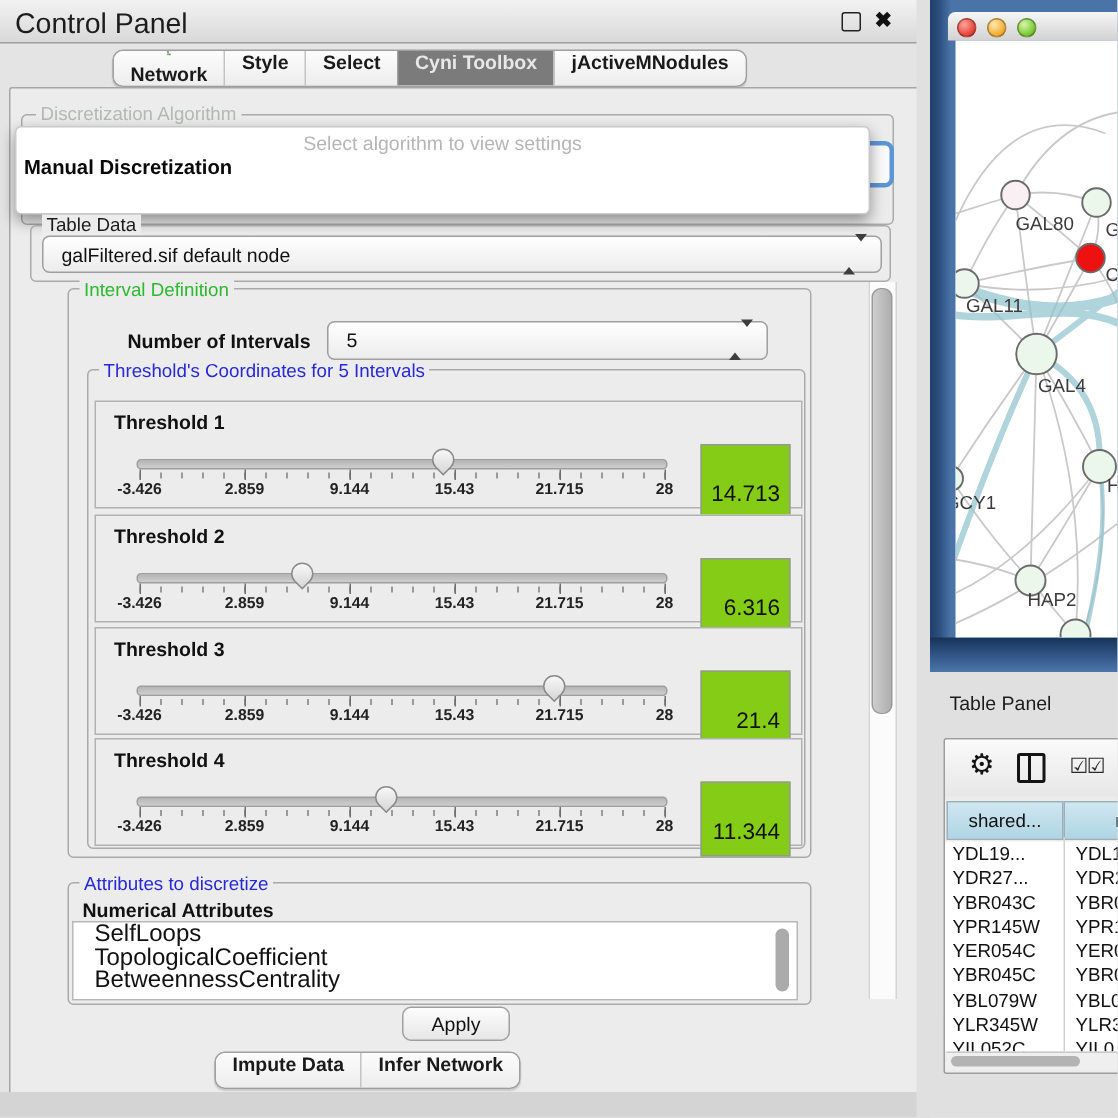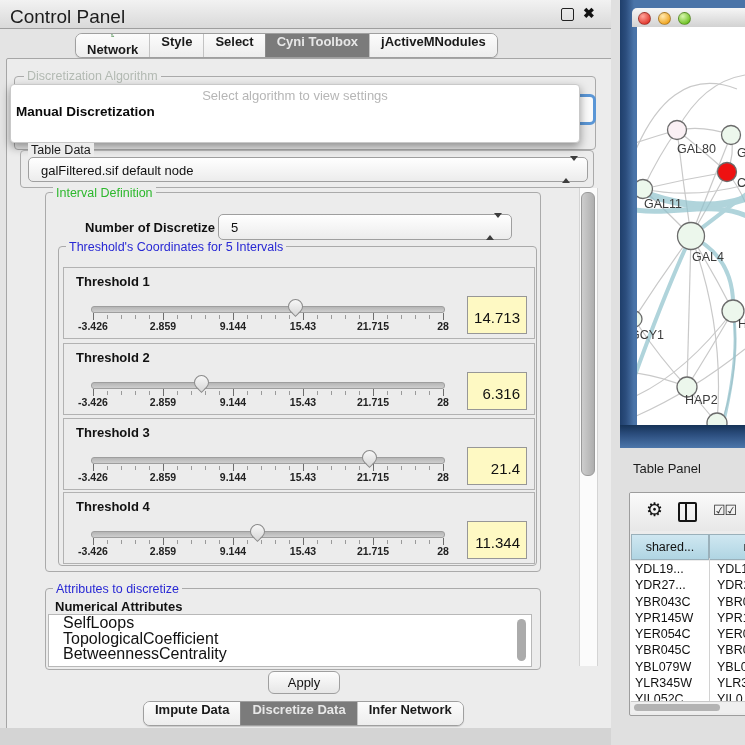--- a/index.html
+++ b/index.html
@@ -53,22 +53,22 @@
     background:linear-gradient(#b5b5b5,#cecece);border:1px solid #9e9e9e;}
   .tickstrip{position:absolute;left:29px;top:47px;width:351px;height:4px;
     background:repeating-linear-gradient(to right,#9a9a9a 0 1px,transparent 1px 14px);}
   .majortick{position:absolute;top:45px;width:1px;height:7px;background:#6e6e6e;}
   .ticklabel{position:absolute;top:52px;transform:translateX(-50%);
     font-size:10.5px;font-weight:bold;color:#222;}
   .thumb{position:absolute;top:31px;width:13px;height:13px;
     background:linear-gradient(135deg,#fdfdfd,#d6d6d6);border:1px solid #8a8a8a;
     border-radius:50% 50% 0 50%;transform:rotate(45deg);}
   .tval{position:absolute;right:7px;top:28px;width:52px;height:32px;border:1px solid #979797;
-    background:#fef9c3;font-family:"Liberation Sans",sans-serif;font-size:15px;color:#111;
-    text-align:right;padding:4px 6px 0 0;}
+    background:#84cc16;font-family:"Liberation Sans",sans-serif;font-size:15px;color:#111;
+    text-align:right;padding:16px 6px 0 0;}
   
   #attr-list{left:48px;top:614px;width:482px;height:51px;background:#fff;
     border:1px solid #b8b8b8;overflow:hidden;}
   .attr-item{padding-left:14px;font-size:16px;color:#111;line-height:15.5px;}
   #attr-scroll-thumb{left:517px;top:619px;width:9px;height:42px;background:#ababab;border-radius:5px;}
   
   #apply-btn{left:268px;top:671px;width:70px;height:21px;border:1px solid #9f9f9f;border-radius:6px;
     background:linear-gradient(#fdfdfd,#e6e6e6);font-size:13px;color:#111;
     text-align:center;line-height:21px;}
   #below-strip{left:0;top:728px;width:620px;height:17px;background:#d4d4d4;}
@@ -160,21 +160,21 @@
 <div class="abs combo" style="left:28px;top:157px;width:558px;height:23px;">
   <span class="combo-text">galFiltered.sif default node</span>
   <span class="stepper"><span class="up"></span><span class="down"></span></span>
 </div>
 
 <div id="main-scroll-track" class="abs"></div>
 <div id="main-scroll-thumb" class="abs"></div>
 
 <div class="abs groupbox" style="left:45px;top:192px;width:494px;height:378px;"></div>
 <span class="abs grouplabel" style="left:53px;top:186px;color:#2db82d;">Interval Definition</span>
-<span class="abs" style="left:85px;top:220px;font-size:13px;font-weight:bold;color:#111;">Number of Discretize</span>
+<span class="abs" style="left:85px;top:220px;font-size:13px;font-weight:bold;color:#111;">Number of Intervals</span>
 <div class="abs combo" style="left:218px;top:214px;width:292px;height:24px;">
   <span class="combo-text">5</span>
   <span class="stepper"><span class="up"></span><span class="down"></span></span>
 </div>
 
 <div class="abs groupbox" style="left:58px;top:246px;width:477px;height:318px;"></div>
 <span class="abs grouplabel" style="left:66px;top:240px;color:#2828d4;">Threshold's Coordinates for 5 Intervals</span>
 
 <div class="tpanel" style="top:267px;">
   <div class="tp-label">Threshold 1</div>
@@ -262,23 +262,20 @@
   <div class="attr-item">BetweennessCentrality</div>
 </div>
 <div id="attr-scroll-thumb" class="abs"></div>
 
 <div id="apply-btn" class="abs">Apply</div>
 <div id="below-strip" class="abs"></div>
 
 <div id="bottom-tabs" class="abs tabbar">
   <div class="tab">
     <span>Impute Data</span>
-  </div>
-  <div class="tab active">
-    <span>Discretize Data</span>
   </div>
   <div class="tab">
     <span>Infer Network</span>
   </div>
 </div>
 
 <div id="right-bg" class="abs"></div>
 
 <div id="net-window" class="abs"></div>
 <div id="net-bottom" class="abs"></div>

